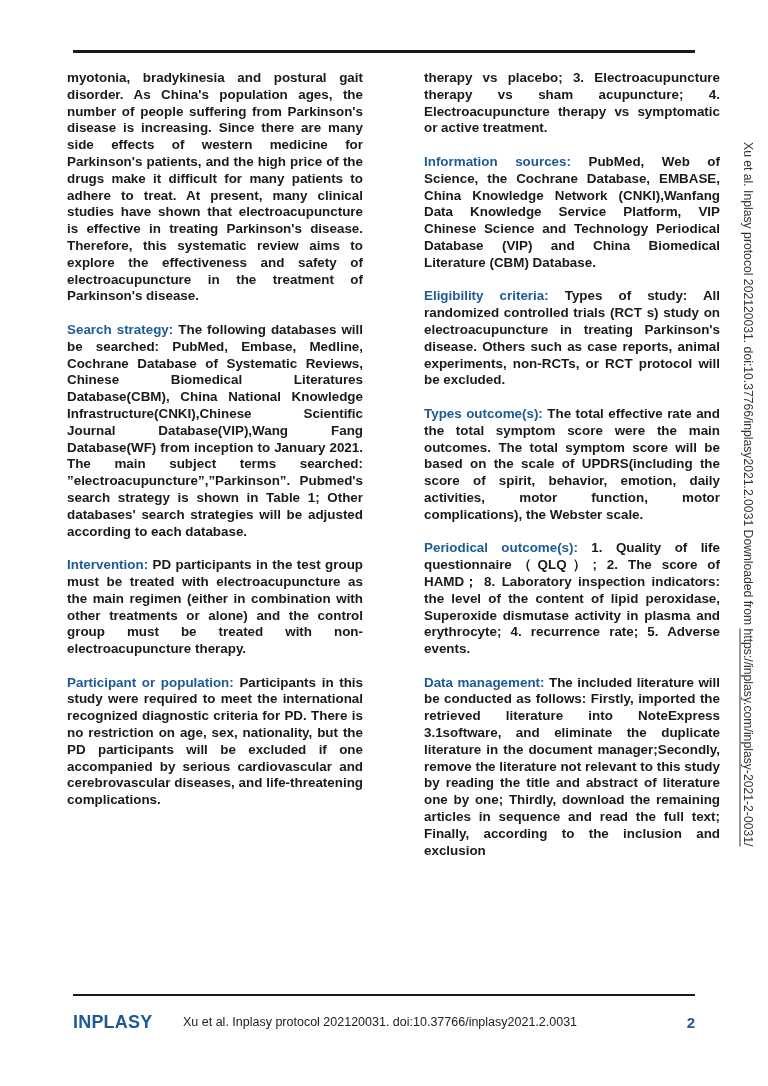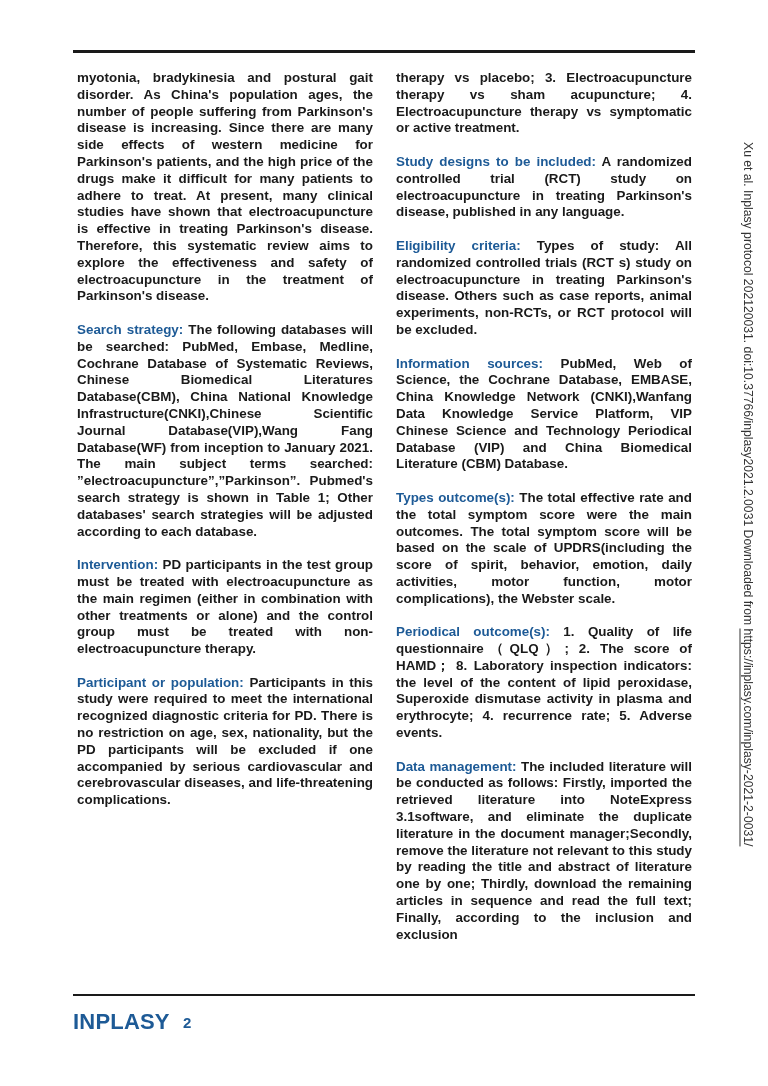--- a/index.html
+++ b/index.html
@@ -33,22 +33,22 @@
   }
   .column {
     position: absolute;
     top: 70px;
     width: 296px;
     font-size: 13.4px;
     font-weight: bold;
     line-height: 16.8px;
     text-align: justify;
   }
-  .col-left { left: 77px; }
-  .col-right { left: 396px; }
+  .col-left { left: 67px; }
+  .col-right { left: 424px; }
   .para {
     margin: 0 0 16.8px 0;
   }
   .label {
     color: #1d5a96;
   }
   .section-heading {
     color: #1d5a96;
     margin: 0 0 16.8px 0;
   }
@@ -74,21 +74,21 @@
     left: 73px;
     top: 1010px;
     width: 622px;
     height: 24px;
     display: flex;
     align-items: center;
   }
   .footer-brand {
     color: #1d5a96;
     font-weight: bold;
-    font-size: 22px;
+    font-size: 18px;
     width: 110px;
     letter-spacing: 0.2px;
   }
   .footer-citation {
     font-size: 12.5px;
     color: #222;
     flex: 1;
   }
   .footer-page {
     color: #1d5a96;
@@ -114,30 +114,27 @@
 
   <p class="para">
     <span class="label">Participant or population:</span><span> Participants in this study were required to meet the international recognized diagnostic criteria for PD. There is no restriction on age, sex, nationality, but the PD participants will be excluded if one accompanied by serious cardiovascular and cerebrovascular diseases, and life-threatening complications.</span>
   </p>
 
 </div>
 
 <div class="column col-right">
   <p class="para">therapy vs placebo; 3. Electroacupuncture therapy vs sham acupuncture; 4. Electroacupuncture therapy vs symptomatic or active treatment.</p>
 
+
   <p class="para">
-    <span class="label">Study designs to be included:</span><span> A randomized controlled trial (RCT) study on electroacupuncture in treating Parkinson's disease, published in any language.</span>
+    <span class="label">Information sources:</span><span> PubMed, Web of Science, the Cochrane Database, EMBASE, China Knowledge Network (CNKI),Wanfang Data Knowledge Service Platform, VIP Chinese Science and Technology Periodical Database (VIP) and China Biomedical Literature (CBM) Database.</span>
   </p>
 
   <p class="para">
     <span class="label">Eligibility criteria:</span><span> Types of study: All randomized controlled trials (RCT s) study on electroacupuncture in treating Parkinson's disease. Others such as case reports, animal experiments, non-RCTs, or RCT protocol will be excluded.</span>
-  </p>
-
-  <p class="para">
-    <span class="label">Information sources:</span><span> PubMed, Web of Science, the Cochrane Database, EMBASE, China Knowledge Network (CNKI),Wanfang Data Knowledge Service Platform, VIP Chinese Science and Technology Periodical Database (VIP) and China Biomedical Literature (CBM) Database.</span>
   </p>
 
   <p class="para">
     <span class="label">Types outcome(s):</span><span> The total effective rate and the total symptom score were the main outcomes. The total symptom score will be based on the scale of UPDRS(including the score of spirit, behavior, emotion, daily activities, motor function, motor complications), the Webster scale.</span>
   </p>
 
   <p class="para">
     <span class="label">Periodical outcome(s):</span><span> 1. Quality of life questionnaire（QLQ）; 2. The score of HAMD； 8. Laboratory inspection indicators: the level of the content of lipid peroxidase, Superoxide dismutase activity in plasma and erythrocyte; 4. recurrence rate; 5. Adverse events.</span>
   </p>
 
@@ -147,14 +144,15 @@
 </div>
 
 <div class="side-note">
   <span>Xu et al. Inplasy protocol 202120031. doi:10.37766/inplasy2021.2.0031 Downloaded from </span><a>https://inplasy.com/inplasy-2021-2-0031/</a>
 </div>
 
 <div class="bottom-rule"></div>
 
 <div class="footer">
   <span class="footer-brand">INPLASY</span>
+  <span class="footer-citation">Xu et al. Inplasy protocol 202120031. doi:10.37766/inplasy2021.2.0031</span>
   <span class="footer-page">2</span>
 </div>
 
 </body></html>

